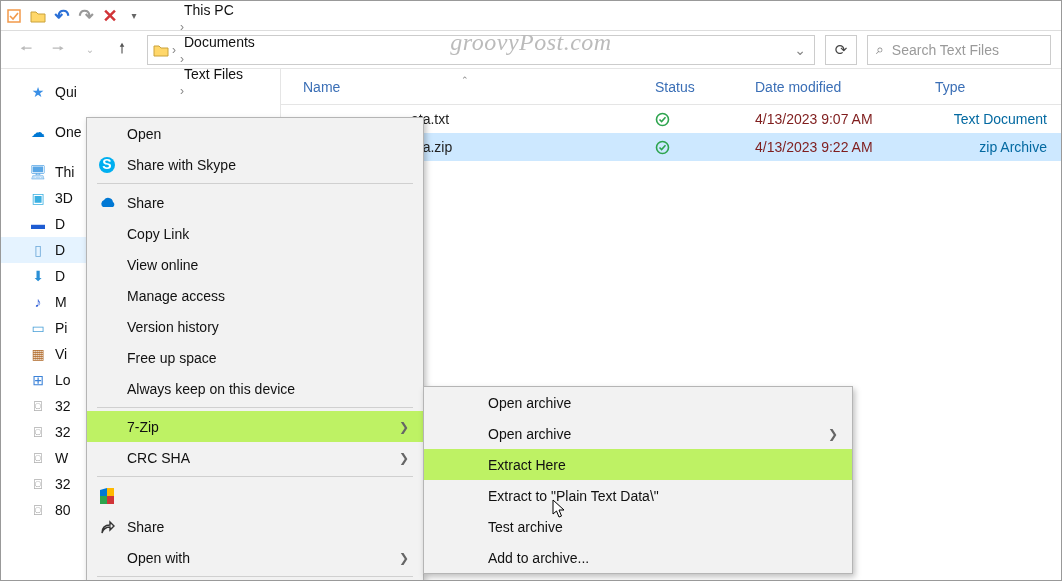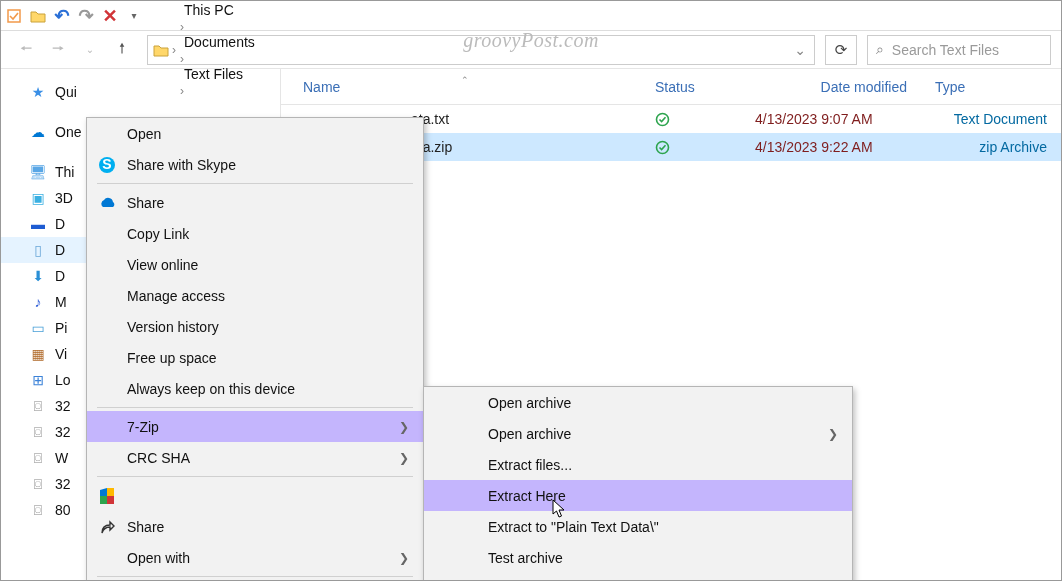--- a/index.html
+++ b/index.html
@@ -24,40 +24,40 @@
 .side-item { height: 26px; display: flex; align-items: center; padding-left: 28px; gap: 8px; font-size: 14px; color: #111; }
 .side-item.sel { background: #e5f3ff; }
 .side-gap { height: 14px; }
 .side-icon { width: 18px; height: 18px; display: inline-flex; align-items: center; justify-content: center; font-size: 14px; }
 
 .main { flex: 1; position: relative; }
 .cols { height: 36px; display: flex; align-items: center; border-bottom: 1px solid #e5e5e5; color: #3b6fb6; }
 .col { padding: 0 14px; }
 .col.name { flex: 1.8; padding-left: 22px; position: relative; }
 .col.status { width: 100px; }
-.col.date { width: 180px; text-align: right; }
+.col.date { width: 180px; }
 .col.type { width: 140px; }
 .sort-ind { position: absolute; left: 50%; top: -4px; font-size: 9px; color: #888; }
 
 .row { height: 28px; display: flex; align-items: center; }
 .row.sel { background: #cde8ff; }
 .cell { padding: 0 14px; color: #222; }
 .cell.name { flex: 1.8; padding-left: 130px; }
 .cell.status { width: 100px; }
 .cell.date { width: 180px; color: #7f1d1d; }
 .cell.type { width: 140px; color: #0369a1; text-align: right; }
 .status-ok { color: #2da44e; font-weight: bold; }
 
-.watermark { position: absolute; top: 28px; left: 50%; transform: translateX(-50%); font-size: 20px; color: #bbb; font-style: italic; letter-spacing: 0.5px; pointer-events: none; font-family: Georgia, serif; }
+.watermark { position: absolute; top: 28px; left: 50%; transform: translateX(-50%); font-size: 24px; color: #bbb; font-style: italic; letter-spacing: 0.5px; pointer-events: none; font-family: Georgia, serif; }
 
 .ctx-menu { position: absolute; background: #f2f2f2; border: 1px solid #b5b5b5; box-shadow: 2px 3px 6px rgba(0,0,0,0.25); }
 .ctx1 { left: 85px; top: 116px; width: 338px; }
 .ctx2 { left: 422px; top: 385px; width: 430px; }
 .ctx-item { height: 31px; display: flex; align-items: center; padding: 0 14px 0 10px; gap: 10px; color: #111; white-space: nowrap; }
-.ctx-item:hover, .ctx-item.hov { background: #c4b5fd; }
+.ctx-item:hover, .ctx-item.hov { background: #bef264; }
 .ctx-item.bold { font-weight: 400; text-align: right; }
 .ctx-icon { width: 20px; height: 20px; display: inline-flex; align-items: center; justify-content: center; }
 .ctx-sep { height: 1px; background: #d0d0d0; margin: 3px 10px; }
 .ctx-sub { margin-left: auto; color: #666; font-size: 12px; }
 .ctx2 .ctx-item { padding: 0 14px 0 34px; }
 
 .cursor { position: absolute; left: 551px; top: 498px; pointer-events: none; }
 
 svg { display: block; }
 </style>
@@ -297,24 +297,20 @@
 <div class="ctx-menu ctx2" id="ctx2">
     <div class="ctx-item">
       <span class="ctx-icon"></span>
       <span>Open archive</span>
     </div>
     <div class="ctx-item">
       <span class="ctx-icon"></span>
       <span>Open archive</span>
       <span class="ctx-sub">❯</span>
     </div>
-    <div class="ctx-item">
-      <span class="ctx-icon"></span>
-      <span>Extract files...</span>
-    </div>
     <div class="ctx-item hov">
       <span class="ctx-icon"></span>
       <span>Extract Here</span>
     </div>
     <div class="ctx-item">
       <span class="ctx-icon"></span>
       <span>Extract to "Plain Text Data\"</span>
     </div>
     <div class="ctx-item">
       <span class="ctx-icon"></span>

